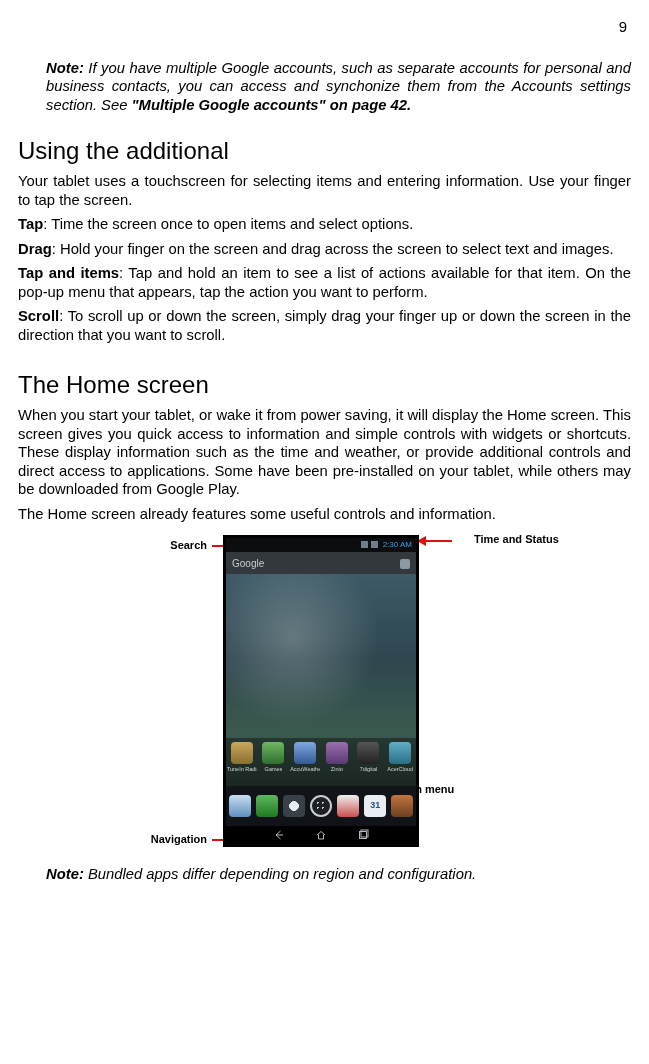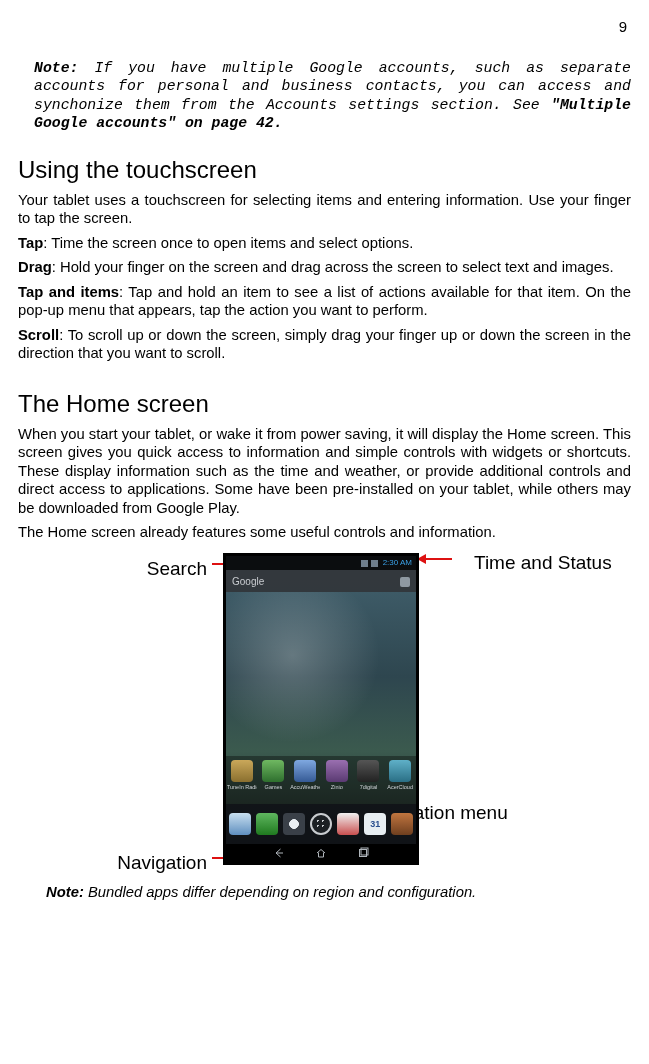--- a/index.html
+++ b/index.html
@@ -8,22 +8,21 @@
     font-family: Arial, Helvetica, sans-serif;
     color: #000;
     font-size: 14.8px;
     line-height: 1.25;
     padding: 18px 18px 18px 18px;
   }
   .page-number { text-align: right; font-size: 15px; margin-bottom: 22px; padding-right: 4px;}
   .note-block {
     text-align: justify;
     font-style: italic;
-    margin: 0 0 22px 16px;
-    font-family: Liberation Mono, monospace;
+    margin: 0 0 22px 28px;
   }
   .note-block .note-label { font-weight: bold; }
   .note-block .emph { font-weight: bold; }
   h1.section {
     font-size: 24px;
     font-weight: normal;
     margin: 10px 0 6px 0;
   }
   h1.section.big2 { margin-top: 26px; }
   p.body {
@@ -108,21 +107,21 @@
   .di.d6{background:#e8eef2;position:relative;}
   .di.d6::after{content:"31";position:absolute;inset:0;display:flex;align-items:center;justify-content:center;font-size:9px;color:#2a4f8f;font-weight:bold;}
   .di.d7{background:linear-gradient(#c0753f,#6f3f1f);}
   .nav-bar {
     position:absolute; left:0; right:0; bottom:0; height:18px;
     background:#000; display:flex; justify-content:center; align-items:center; gap:28px;
   }
   .nav-bar svg { width:14px; height:12px; }
 
   
-  .callout-label { position:absolute; font-weight:normal; font-size:19px; }
+  .callout-label { position:absolute; font-weight:bold; font-size:11px; }
   .lbl-search { right: 424px; top: 8px; text-align:right; }
   .lbl-time   { left: 456px; top: 2px; }
   .lbl-appmenu{ left: 344px; top: 252px; }
   .lbl-nav    { right: 424px; top: 302px; text-align:right; }
 
   .arrow { position:absolute; height:2px; background:#d11; }
   .arrow::after{
     content:""; position:absolute; right:-1px; top:-4px;
     border-left:9px solid #d11; border-top:5px solid transparent; border-bottom:5px solid transparent;
   }
@@ -153,21 +152,21 @@
 </style>
 </head>
 <body>
 
 <div class="page-number">9</div>
 
 <p class="note-block">
   <span class="note-label">Note:</span><span> If you have multiple Google accounts, such as separate accounts for personal and business contacts, you can access and synchonize them from the Accounts settings section. See </span><span class="emph">"Multiple Google accounts" on page 42.</span><span></span>
 </p>
 
-<h1 class="section">Using the touchscreen</h1>
+<h1 class="section">Using the additional</h1>
 <p class="body">Your tablet uses a touchscreen for selecting items and entering information. Use your finger to tap the screen.</p>
 <p class="def"><span class="term">Tap</span><span>: Time the screen once to open items and select options.</span></p>
 <p class="def"><span class="term">Drag</span><span>: Hold your finger on the screen and drag across the screen to select text and images.</span></p>
 <p class="def"><span class="term">Tap and items</span><span>: Tap and hold an item to see a list of actions available for that item. On the pop-up menu that appears, tap the action you want to perform.</span></p>
 <p class="def"><span class="term">Scroll</span><span>: To scroll up or down the screen, simply drag your finger up or down the screen in the direction that you want to scroll.</span></p>
 
 <h1 class="section big2">The Home screen</h1>
 <p class="body">When you start your tablet, or wake it from power saving, it will display the Home screen. This screen gives you quick access to information and simple controls with widgets or shortcuts. These display information such as the time and weather, or provide additional controls and direct access to applications. Some have been pre-installed on your tablet, while others may be downloaded from Google Play.</p>
 <p class="body">The Home screen already features some useful controls and information.</p>
 

